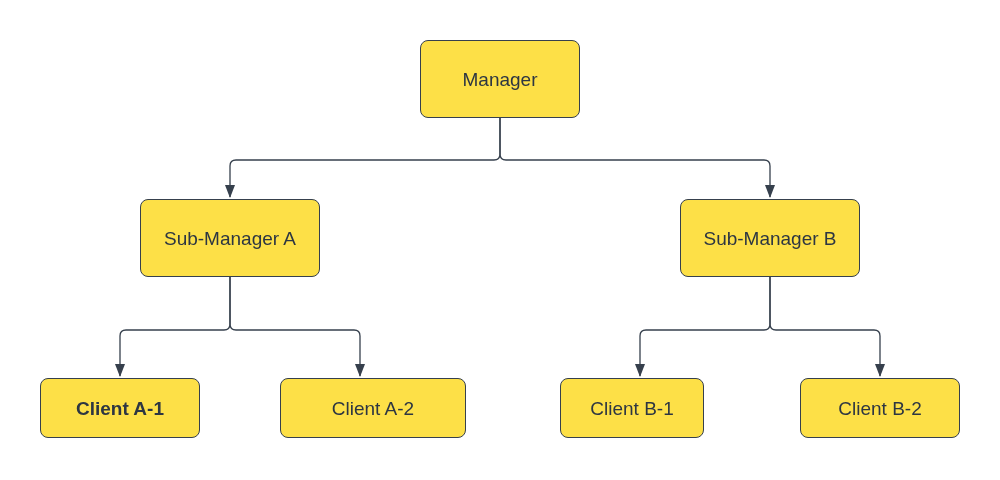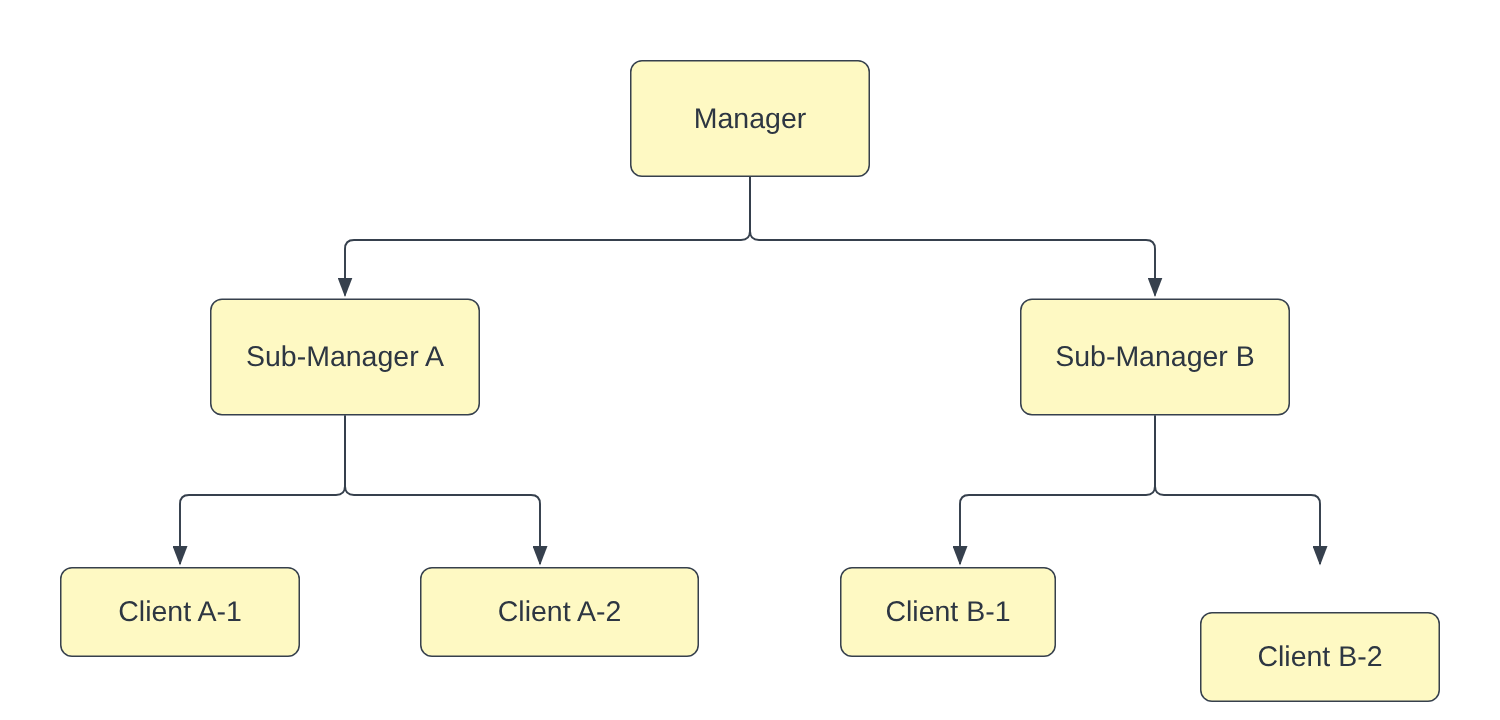--- a/index.html
+++ b/index.html
@@ -18,41 +18,41 @@
     pointer-events: none;
   }
   .edge-path {
     fill: none;
     stroke: var(--stroke, #36404d);
     stroke-width: 1.3;
   }
   .node {
     position: absolute;
     box-sizing: border-box;
-    background: #fef9c3;
+    background: #fde047;
     border: 1px solid var(--stroke, #36404d);
     border-radius: 8px;
     display: flex;
     align-items: center;
     justify-content: center;
   }
   .node-label {
     color: var(--text, #2d3642);
     font-size: 19px;
     line-height: 1;
     white-space: nowrap;
   }
   
   .n-manager   { left: 420px; top:  40px; width: 160px; height: 78px; }
   .n-sub-a     { left: 140px; top: 199px; width: 180px; height: 78px; }
   .n-sub-b     { left: 680px; top: 199px; width: 180px; height: 78px; }
-  .n-client-a1 { left:  40px; top: 378px; width: 160px; height: 60px; }
+  .n-client-a1 { left:  40px; top: 378px; width: 160px; height: 60px; font-weight: bold; }
   .n-client-a2 { left: 280px; top: 378px; width: 186px; height: 60px; }
   .n-client-b1 { left: 560px; top: 378px; width: 144px; height: 60px; }
-  .n-client-b2 { left: 800px; top: 378px; width: 160px; height: 60px; margin-top: 30px; }
+  .n-client-b2 { left: 800px; top: 378px; width: 160px; height: 60px; }
 </style>
 </head>
 <body>
 
 <div class="canvas">
 
   <svg class="edges-layer" width="1000" height="480" viewBox="0 0 1000 480" xmlns="http://www.w3.org/2000/svg">
     <defs>
       <marker id="arrowhead" markerUnits="userSpaceOnUse" markerWidth="13" markerHeight="10" viewBox="0 0 13 10" refX="12" refY="5" orient="auto">
         <path d="M0,0 L13,5 L0,10 Z" style="fill: var(--stroke, #36404d);"></path>

